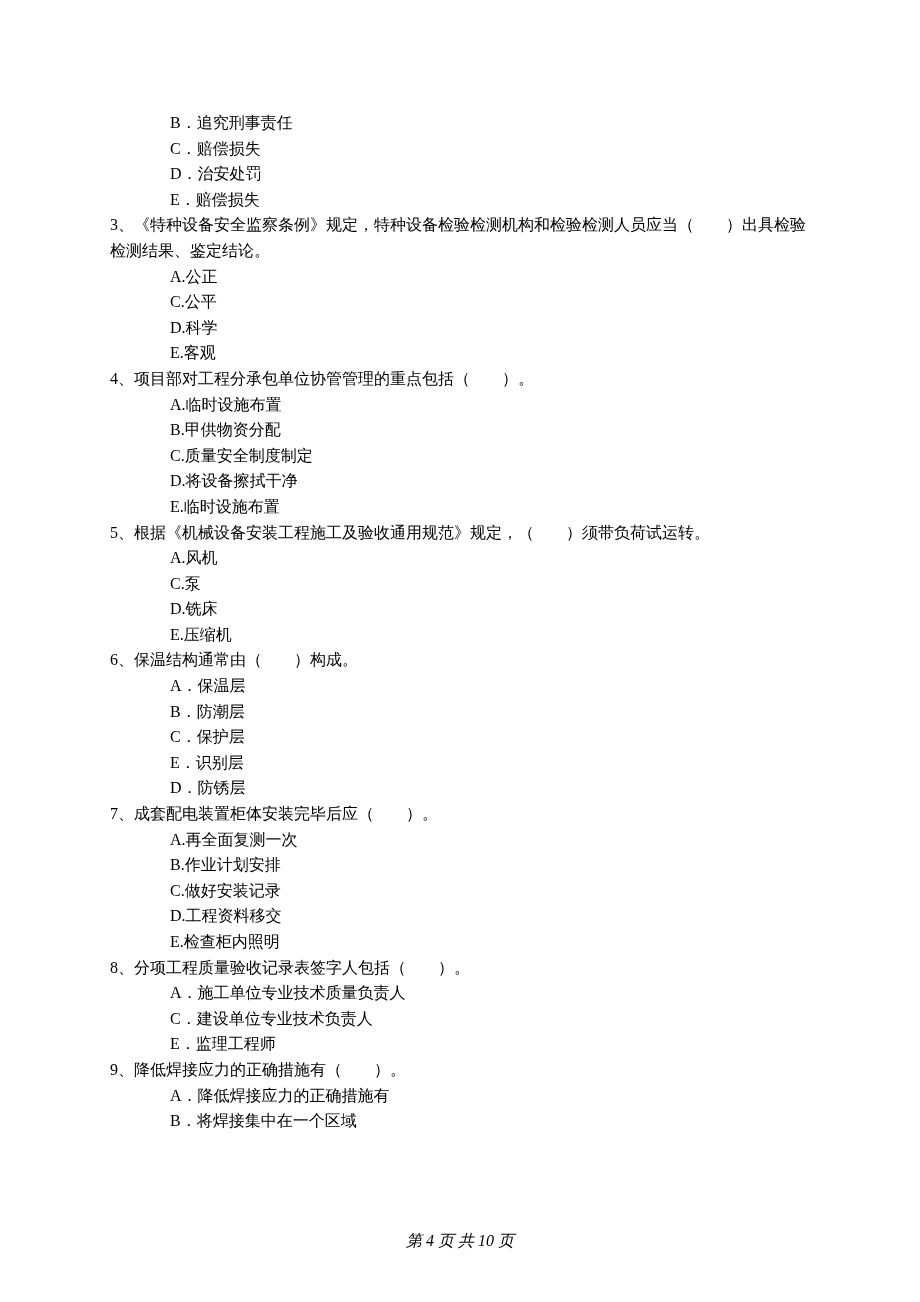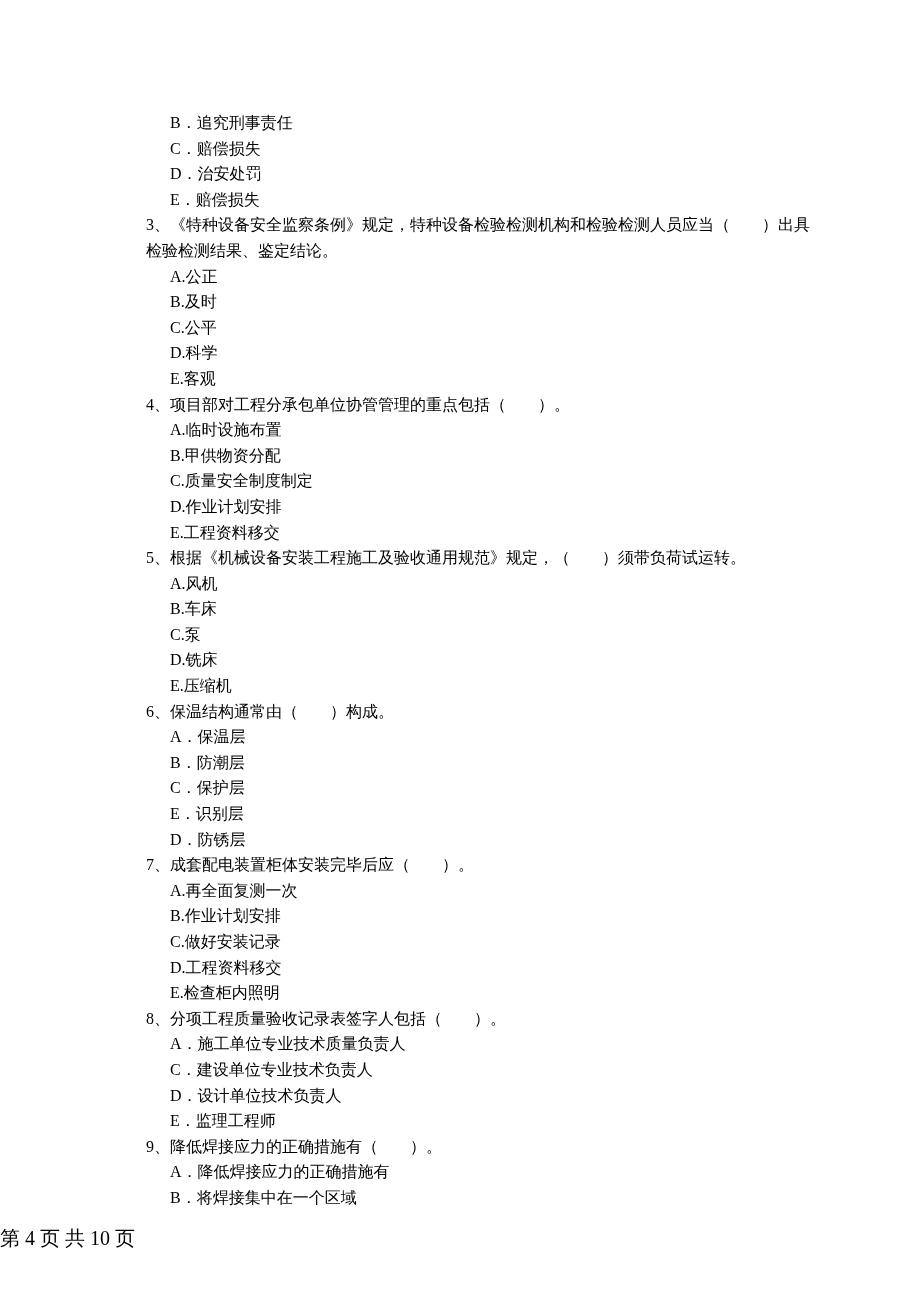--- a/index.html
+++ b/index.html
@@ -16,58 +16,56 @@
     min-height: 1302px;
     box-sizing: border-box;
     padding: 110px 110px 60px 110px;
     position: relative;
   }
   .option {
     padding-left: 60px;
   }
   .question {
     padding-left: 0;
-    margin-left: 36px;
   }
   .footer {
     position: absolute;
     bottom: 48px;
     left: 0;
     width: 100%;
-    text-align: left;
-    font-size: 20px;
+    text-align: center;
+    font-size: 16px;
+    font-style: italic;
   }
 </style>
 </head>
 <body>
 
 <div class="page">
 
   <div class="option">B．追究刑事责任</div>
   <div class="option">C．赔偿损失</div>
   <div class="option">D．治安处罚</div>
   <div class="option">E．赔偿损失</div>
 
   <div class="question">3、《特种设备安全监察条例》规定，特种设备检验检测机构和检验检测人员应当（　　）出具检验检测结果、鉴定结论。</div>
   <div class="option">A.公正</div>
-  <div class="option">B.及时</div>
   <div class="option">C.公平</div>
   <div class="option">D.科学</div>
   <div class="option">E.客观</div>
 
   <div class="question">4、项目部对工程分承包单位协管管理的重点包括（　　）。</div>
   <div class="option">A.临时设施布置</div>
   <div class="option">B.甲供物资分配</div>
   <div class="option">C.质量安全制度制定</div>
-  <div class="option">D.作业计划安排</div>
-  <div class="option">E.工程资料移交</div>
+  <div class="option">D.将设备擦拭干净</div>
+  <div class="option">E.临时设施布置</div>
 
   <div class="question">5、根据《机械设备安装工程施工及验收通用规范》规定，（　　）须带负荷试运转。</div>
   <div class="option">A.风机</div>
-  <div class="option">B.车床</div>
   <div class="option">C.泵</div>
   <div class="option">D.铣床</div>
   <div class="option">E.压缩机</div>
 
   <div class="question">6、保温结构通常由（　　）构成。</div>
   <div class="option">A．保温层</div>
   <div class="option">B．防潮层</div>
   <div class="option">C．保护层</div>
   <div class="option">E．识别层</div>
   <div class="option">D．防锈层</div>
@@ -75,21 +73,20 @@
   <div class="question">7、成套配电装置柜体安装完毕后应（　　）。</div>
   <div class="option">A.再全面复测一次</div>
   <div class="option">B.作业计划安排</div>
   <div class="option">C.做好安装记录</div>
   <div class="option">D.工程资料移交</div>
   <div class="option">E.检查柜内照明</div>
 
   <div class="question">8、分项工程质量验收记录表签字人包括（　　）。</div>
   <div class="option">A．施工单位专业技术质量负责人</div>
   <div class="option">C．建设单位专业技术负责人</div>
-  <div class="option">D．设计单位技术负责人</div>
   <div class="option">E．监理工程师</div>
 
   <div class="question">9、降低焊接应力的正确措施有（　　）。</div>
   <div class="option">A．降低焊接应力的正确措施有</div>
   <div class="option">B．将焊接集中在一个区域</div>
 
   <div class="footer">第 4 页 共 10 页</div>
 </div>
 
 </body></html>

